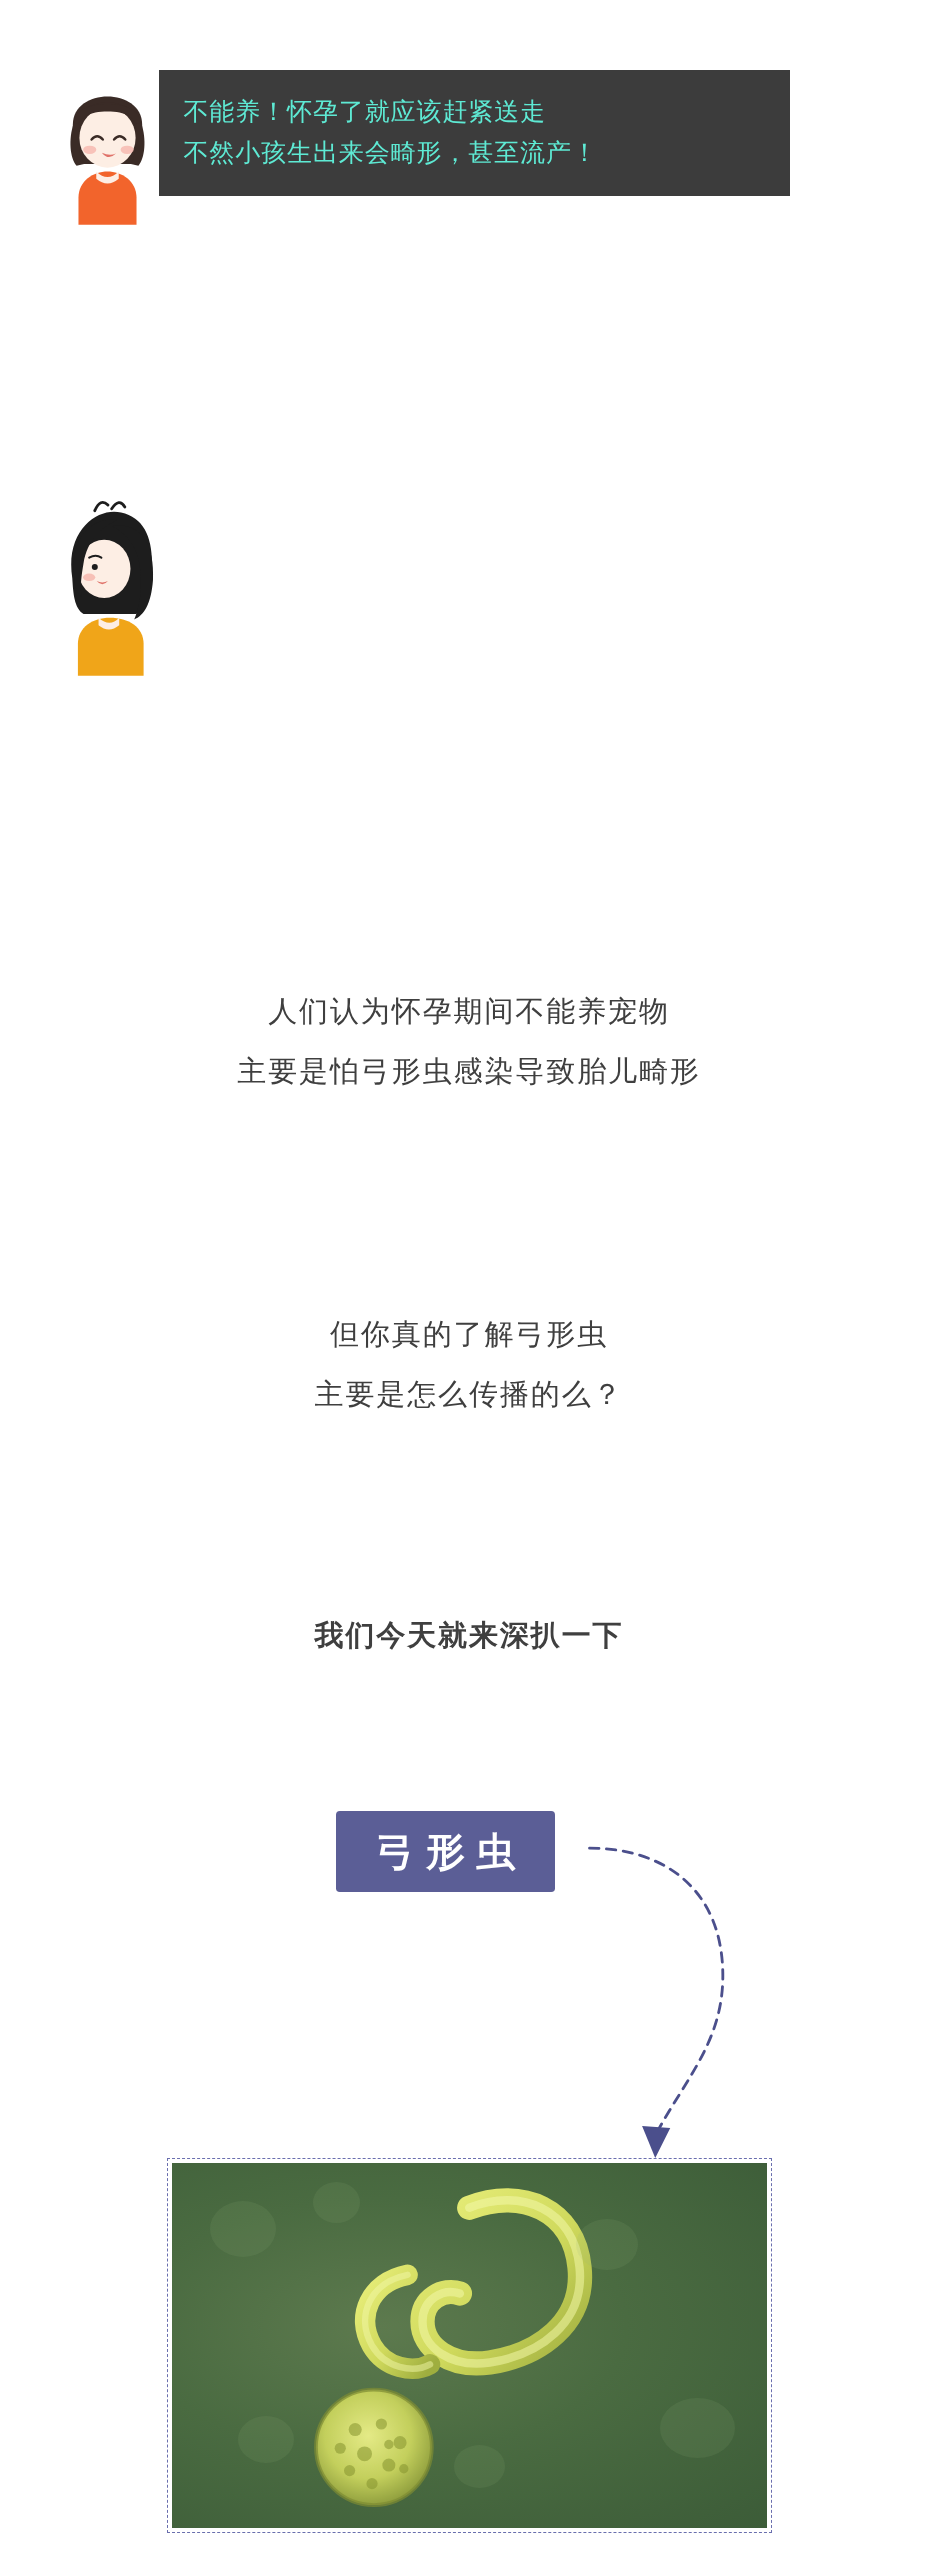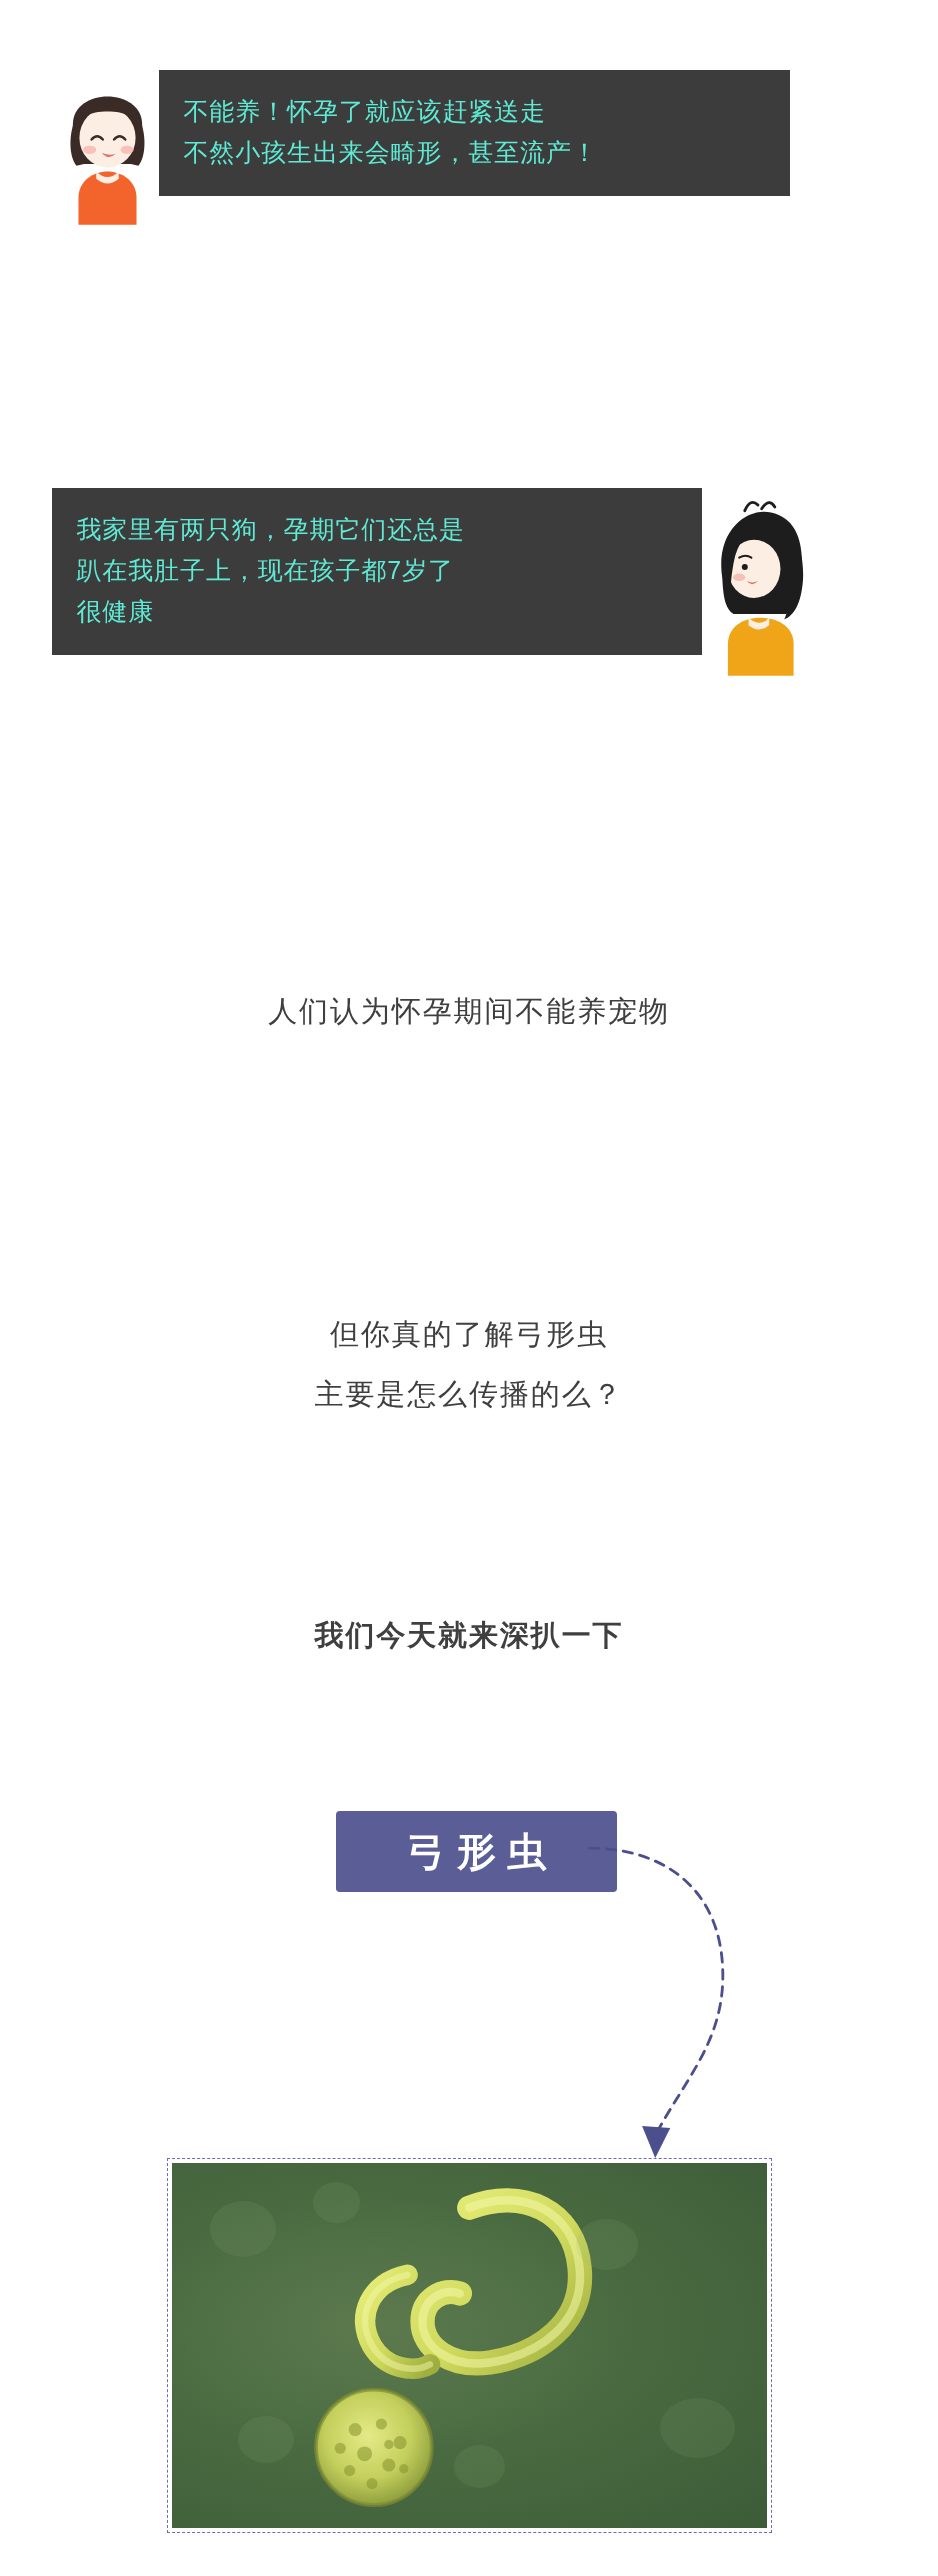--- a/index.html
+++ b/index.html
@@ -59,21 +59,21 @@
   #narrative-1 { top: 981px; }
   #narrative-2 { top: 1304px; }
   #narrative-3 { top: 1605px; font-weight: bold; }
   .narrative div { padding: 1.9px 0; }
 
   
   #keyword-badge {
     position: absolute;
     left: 336px;
     top: 1811px;
-    width: 281px;
+    width: 219px;
     height: 81px;
     background: #5b5e96;
     color: #ffffff;
     font-size: 39px;
     font-weight: bold;
     letter-spacing: 11.3px;
     text-indent: 11.3px;
     display: flex;
     align-items: center;
     justify-content: center;
@@ -141,23 +141,20 @@
 
       <path d="M24 165 L24 136 C24 118, 40 108, 55 108 C70 108, 86 118, 86 136 L86 165 Z" fill="#f2642c"></path>
       <path d="M43 108 q12 12 24 0 l0 8 q-12 10 -24 0 Z" fill="#fdeee4"></path>
     </svg>
   </div>
   <div class="bubble">不能养！怀孕了就应该赶紧送走
 不然小孩生出来会畸形，甚至流产！</div>
 </div>
 
 <div class="quote-row" id="quote-2">
-  <div class="bubble">我家里有两只狗，孕期它们还总是
-趴在我肚子上，现在孩子都7岁了
-很健康</div>
   <div class="avatar" style="margin-left:-5.6px;">
     <svg width="122" height="188" viewBox="0 0 130 200">
 
       <path d="M52 24 q6 -14 14 -6" stroke="#1d1d1d" stroke-width="3" fill="none" stroke-linecap="round"></path>
       <path d="M70 22 q8 -12 14 -2" stroke="#1d1d1d" stroke-width="3" fill="none" stroke-linecap="round"></path>
 
       <path d="M28 96 C20 44, 56 20, 80 26 C108 32, 116 60, 112 96 C110 118, 104 130, 96 134 L40 134 C30 128, 29 112, 28 96 Z" fill="#1d1d1d"></path>
 
       <ellipse cx="62" cy="86" rx="28" ry="31" fill="#fdeee4"></ellipse>
 
@@ -174,20 +171,21 @@
       <path d="M54 99 q6 7 12 0 q-6 3 -12 0 Z" fill="#e0736a"></path>
 
       <path d="M34 200 L34 166 C34 148, 50 138, 68 138 C88 138, 104 148, 104 166 L104 200 Z" fill="#f0a519"></path>
       <path d="M56 138 q12 11 22 0 l0 8 q-11 9 -22 0 Z" fill="#fdeee4"></path>
     </svg>
   </div>
 </div>
 
 <div class="narrative" id="narrative-1">
   <div>人们认为怀孕期间不能养宠物</div>
+  <div>主要是怕弓形虫感染导致胎儿畸形</div>
 </div>
 
 <div class="narrative" id="narrative-2">
   <div>但你真的了解弓形虫</div>
   <div>主要是怎么传播的么？</div>
 </div>
 
 <div class="narrative" id="narrative-3">
   <div>我们今天就来深扒一下</div>
 </div>

